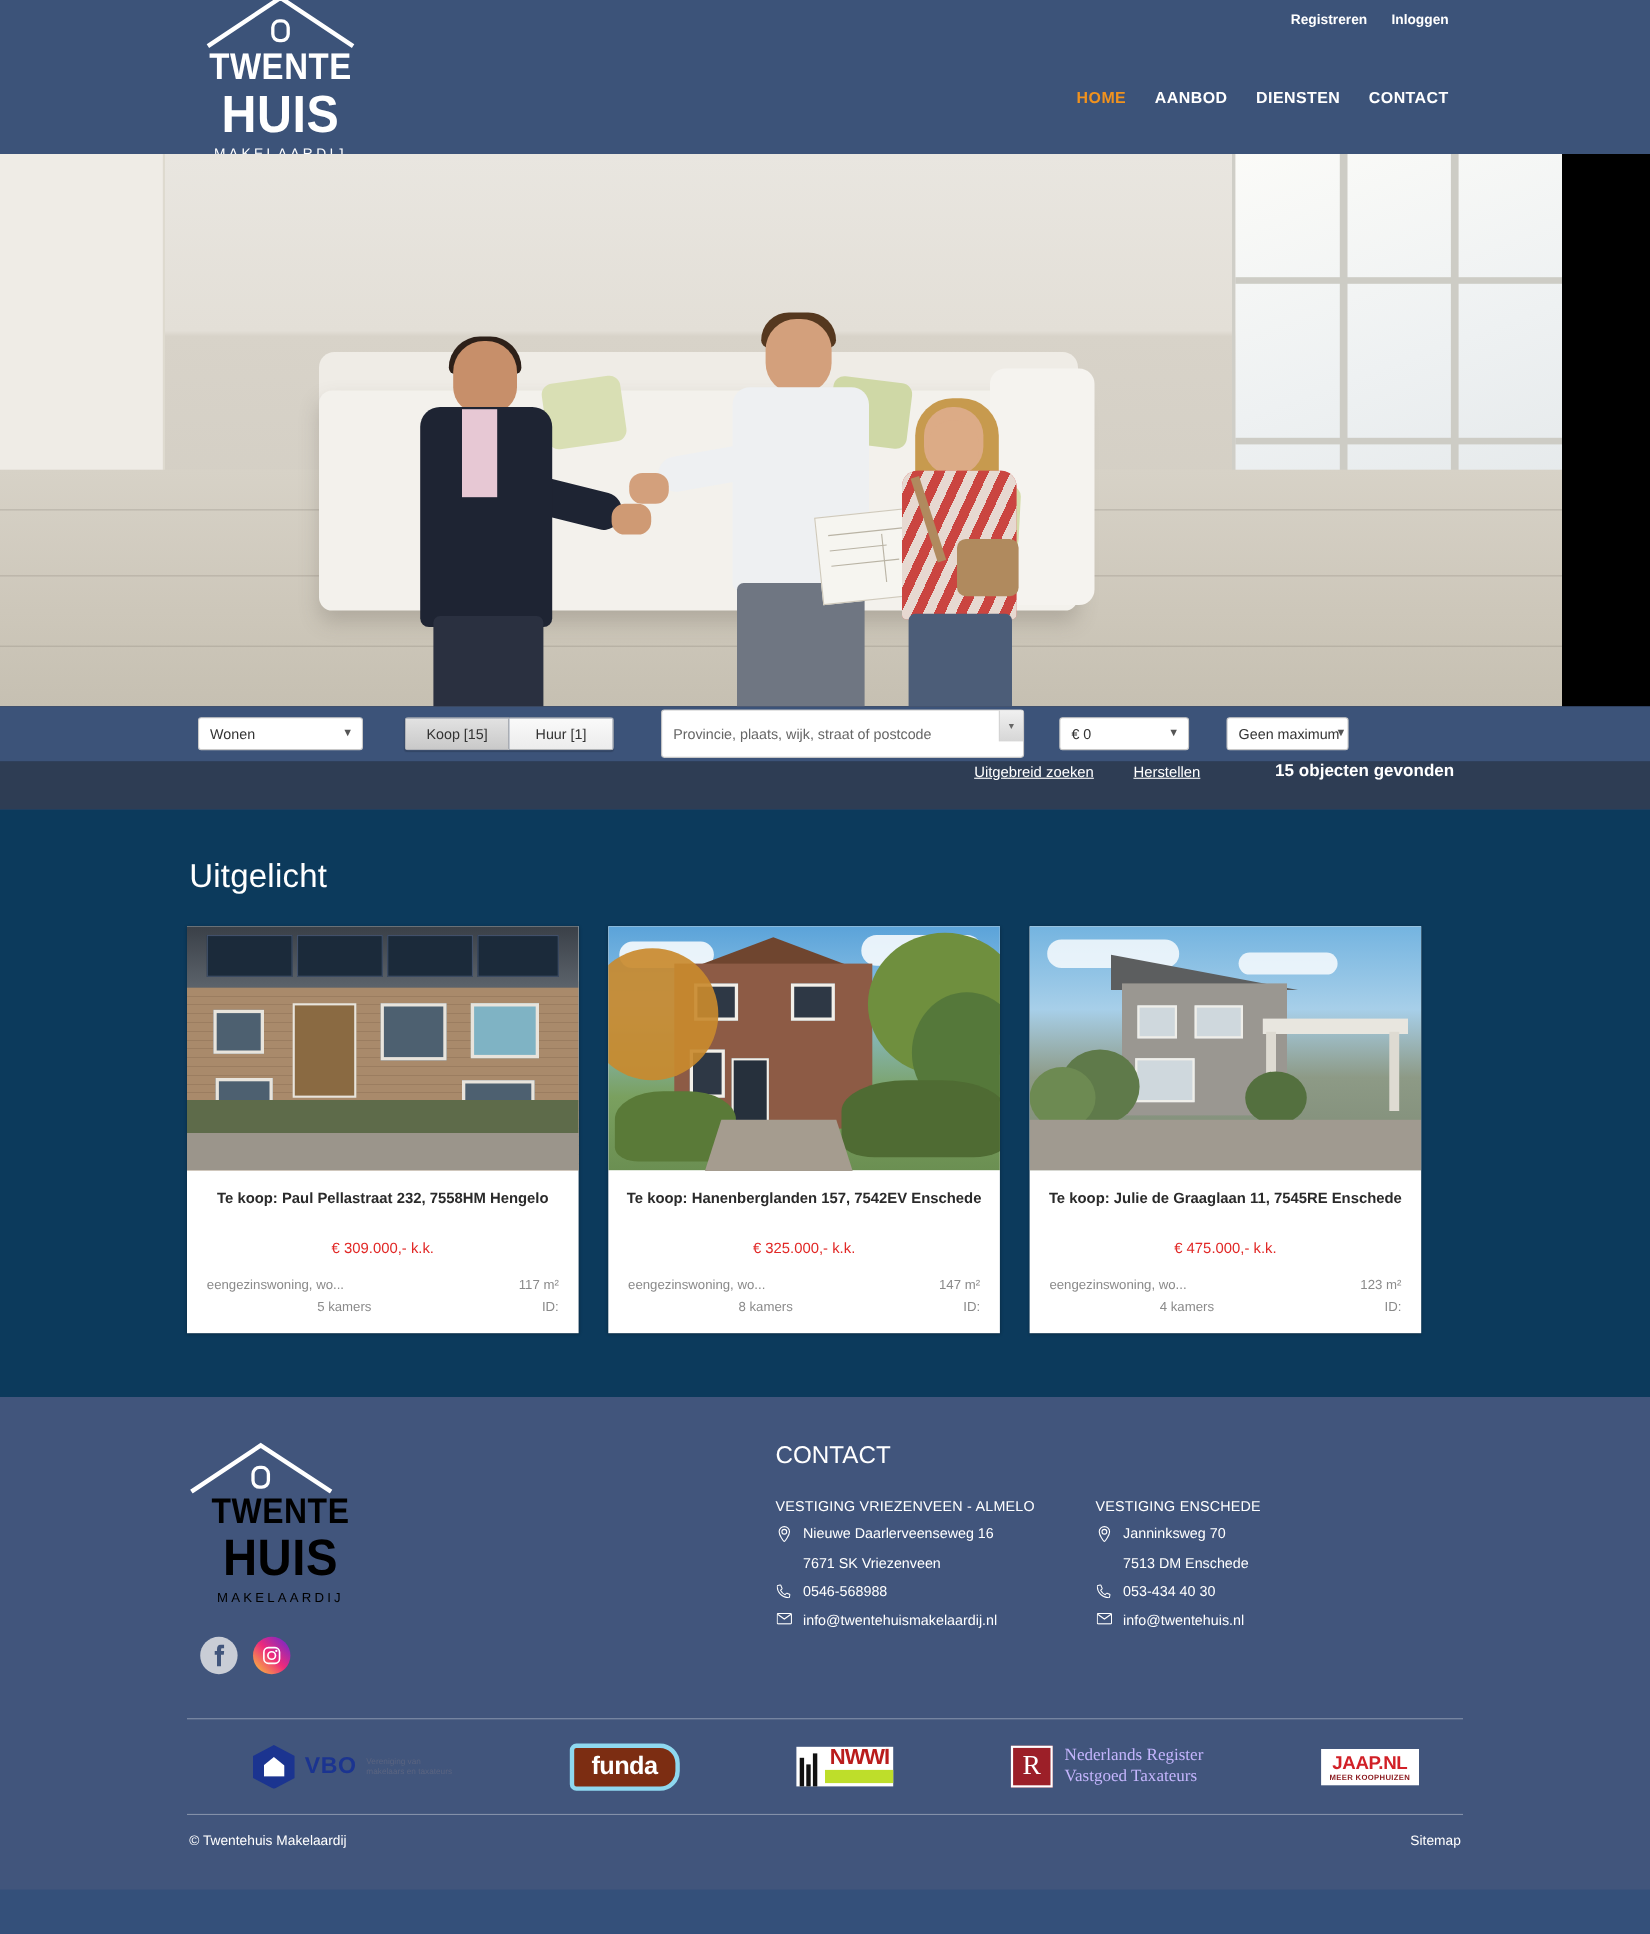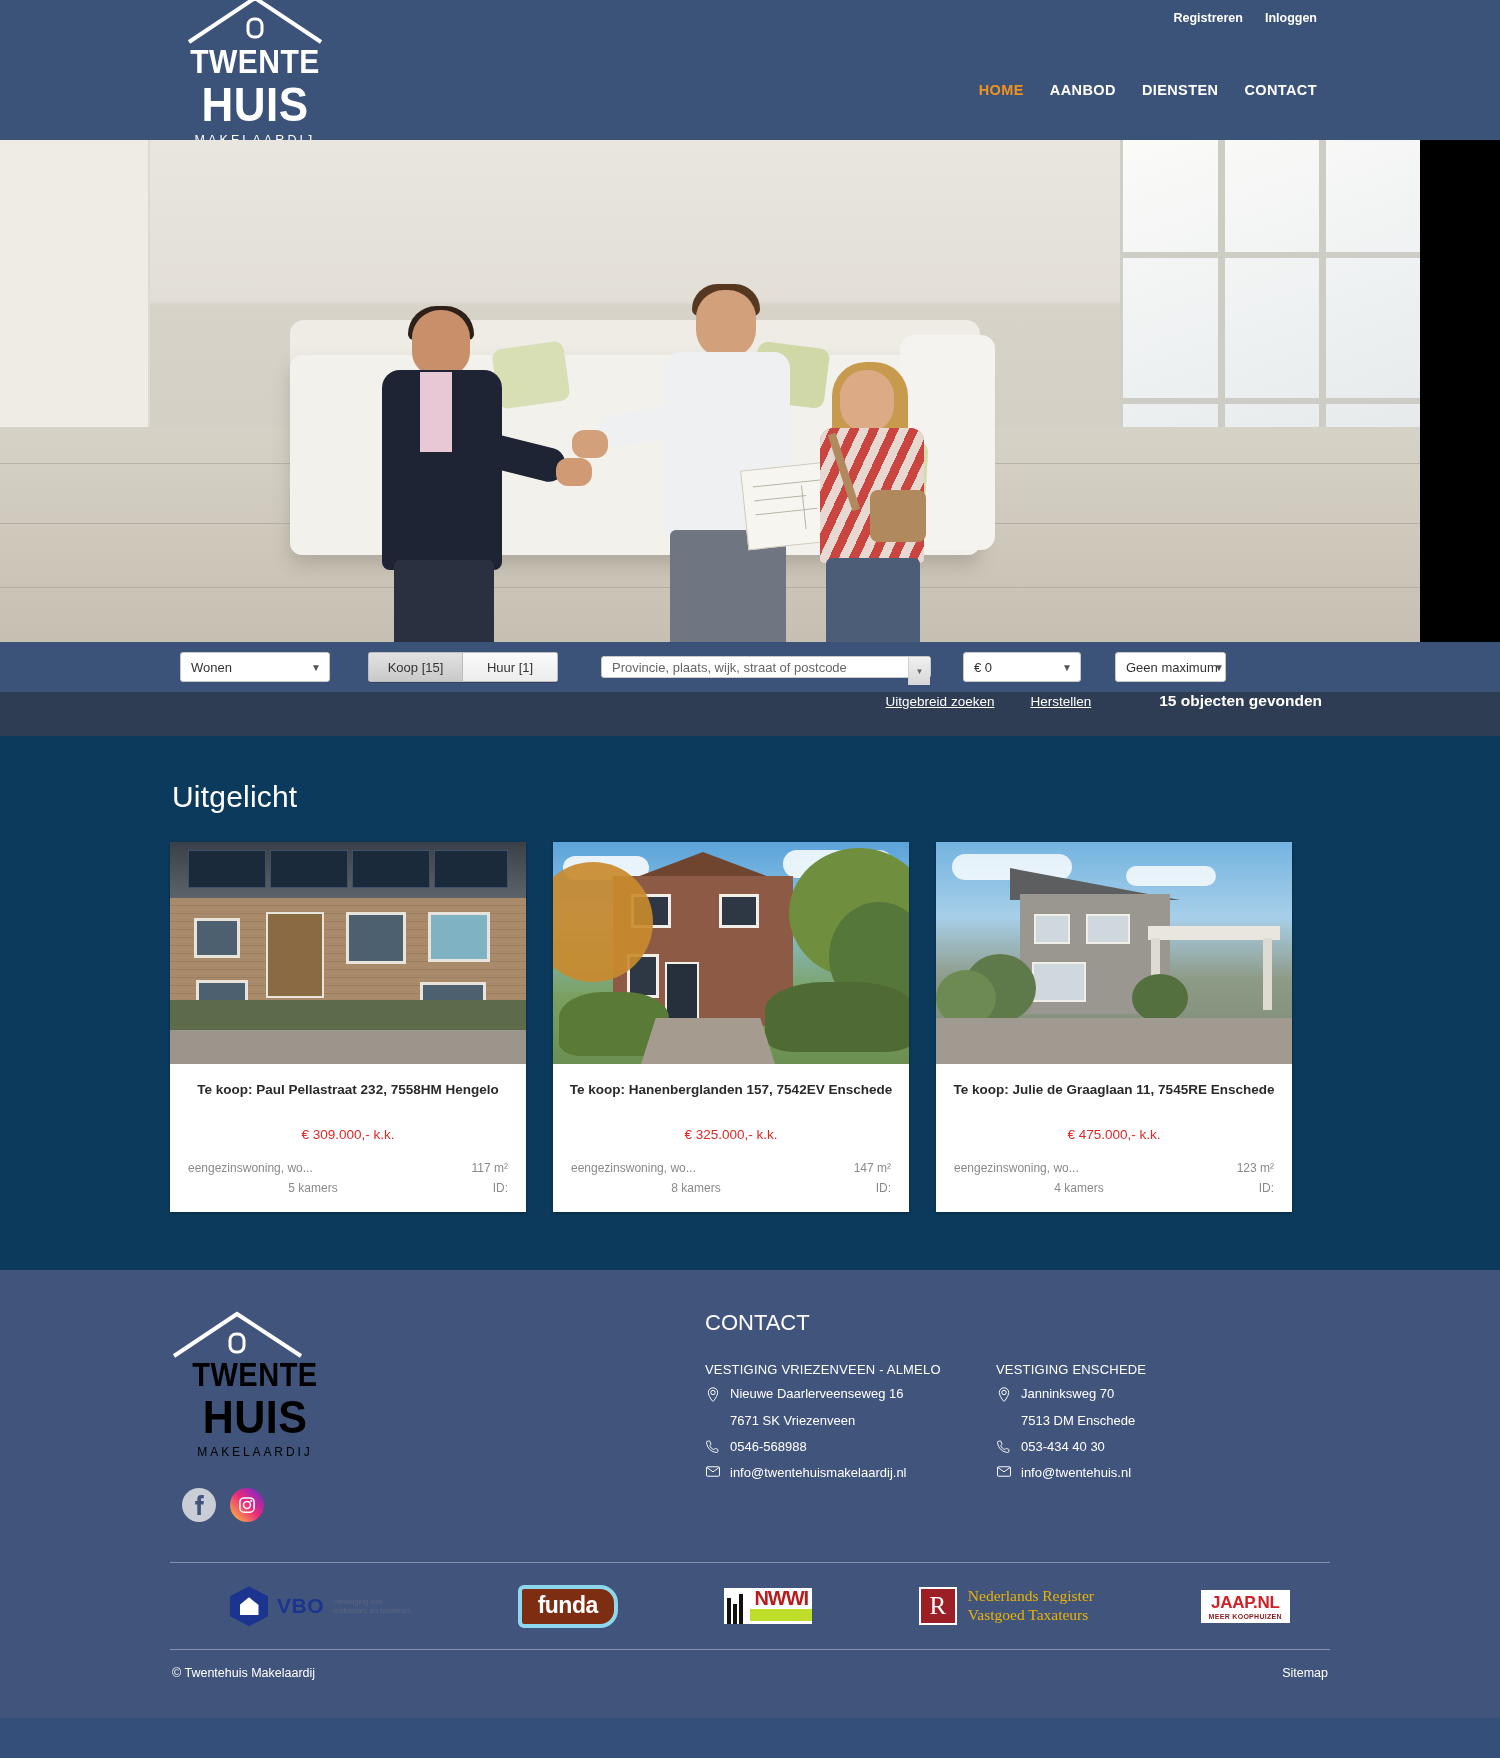--- a/index.html
+++ b/index.html
@@ -257,21 +257,21 @@
     display: flex; align-items: center; justify-content: center;
     cursor: pointer;
     font-family: "Liberation Sans", sans-serif;
   }
   .seg-btn.active { background: linear-gradient(180deg,#e2e2e2,#c9c9c9); }
   .seg-btn + .seg-btn { border-left: none; background: linear-gradient(180deg,#fafafa,#ececec); }
   .search-field {
     position: relative;
     margin-left: 43px;
     width: 330px;
-    height: 22px;
+    height: 44px;
     background: #fff;
     border: 1px solid #c8c8c8;
     border-radius: 3px;
     display: flex;
     align-items: center;
   }
   .search-field input {
     border: none; outline: none;
     width: 290px;
     margin-left: 10px;
@@ -461,21 +461,21 @@
   .nwwi-word { color: #b91c1c; font-size: 20px; font-weight: 900; letter-spacing: -1px; padding: 0 4px; line-height: 1.05; }
   .nwwi-green { height: 12px; background: #bede2a; }
 
   .nrvt { display: flex; align-items: center; gap: 11px; }
   .nrvt-r {
     width: 38px; height: 38px; background: #9c1f28; color: #fff;
     font-family: "Liberation Serif", serif; font-size: 25px;
     display: flex; align-items: center; justify-content: center;
     border: 2px solid #fff;
   }
-  .nrvt-txt { color: #eab308; font-family: "Liberation Serif", serif; font-size: 15.5px; line-height: 1.22; }
+  .nrvt-txt { color: #c4b5fd; font-family: "Liberation Serif", serif; font-size: 15.5px; line-height: 1.22; }
 
   .jaap {
     background: #fff; padding: 4px 8px 3px; text-align: center;
   }
   .jaap-main { color: #d12027; font-size: 17px; font-weight: 900; letter-spacing: -.3px; line-height: 1; }
   .jaap-sub { color: #8a1a1f; font-size: 7px; font-weight: bold; letter-spacing: .3px; margin-top: 2px;
     background: #fff; }
 
   .divider2 { height: 1px; background: rgba(255,255,255,.35); }
   .copyrow {

